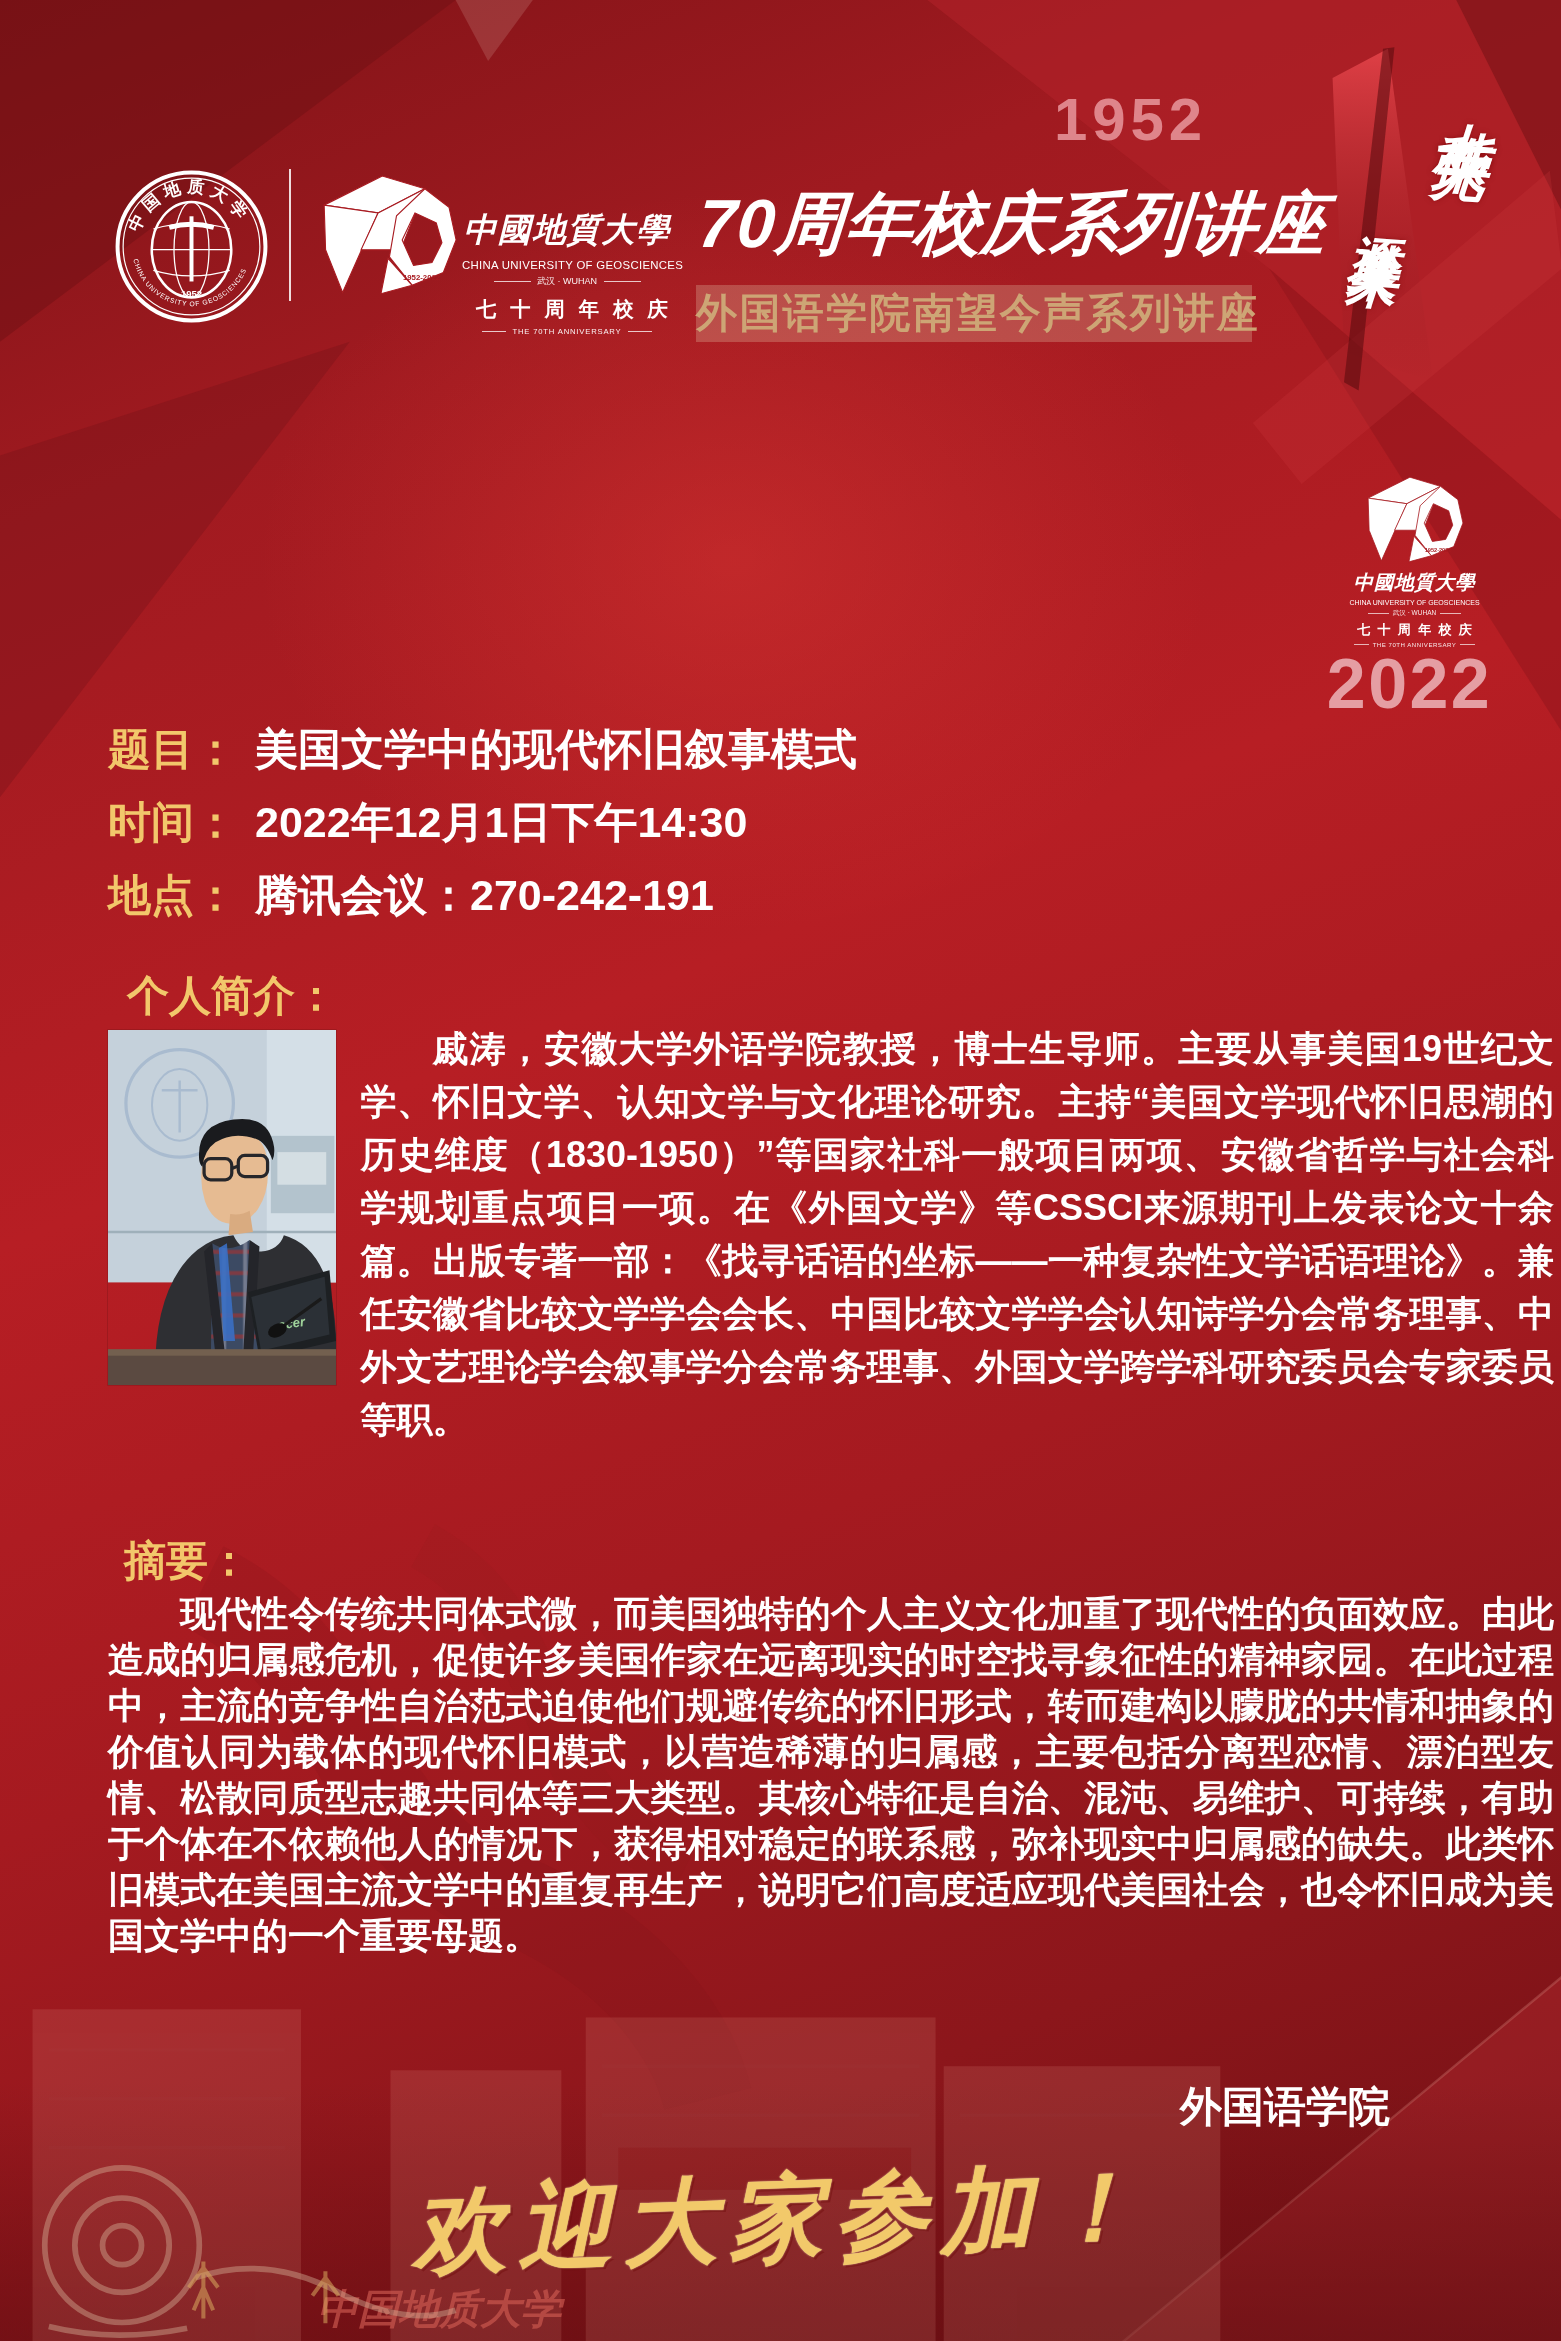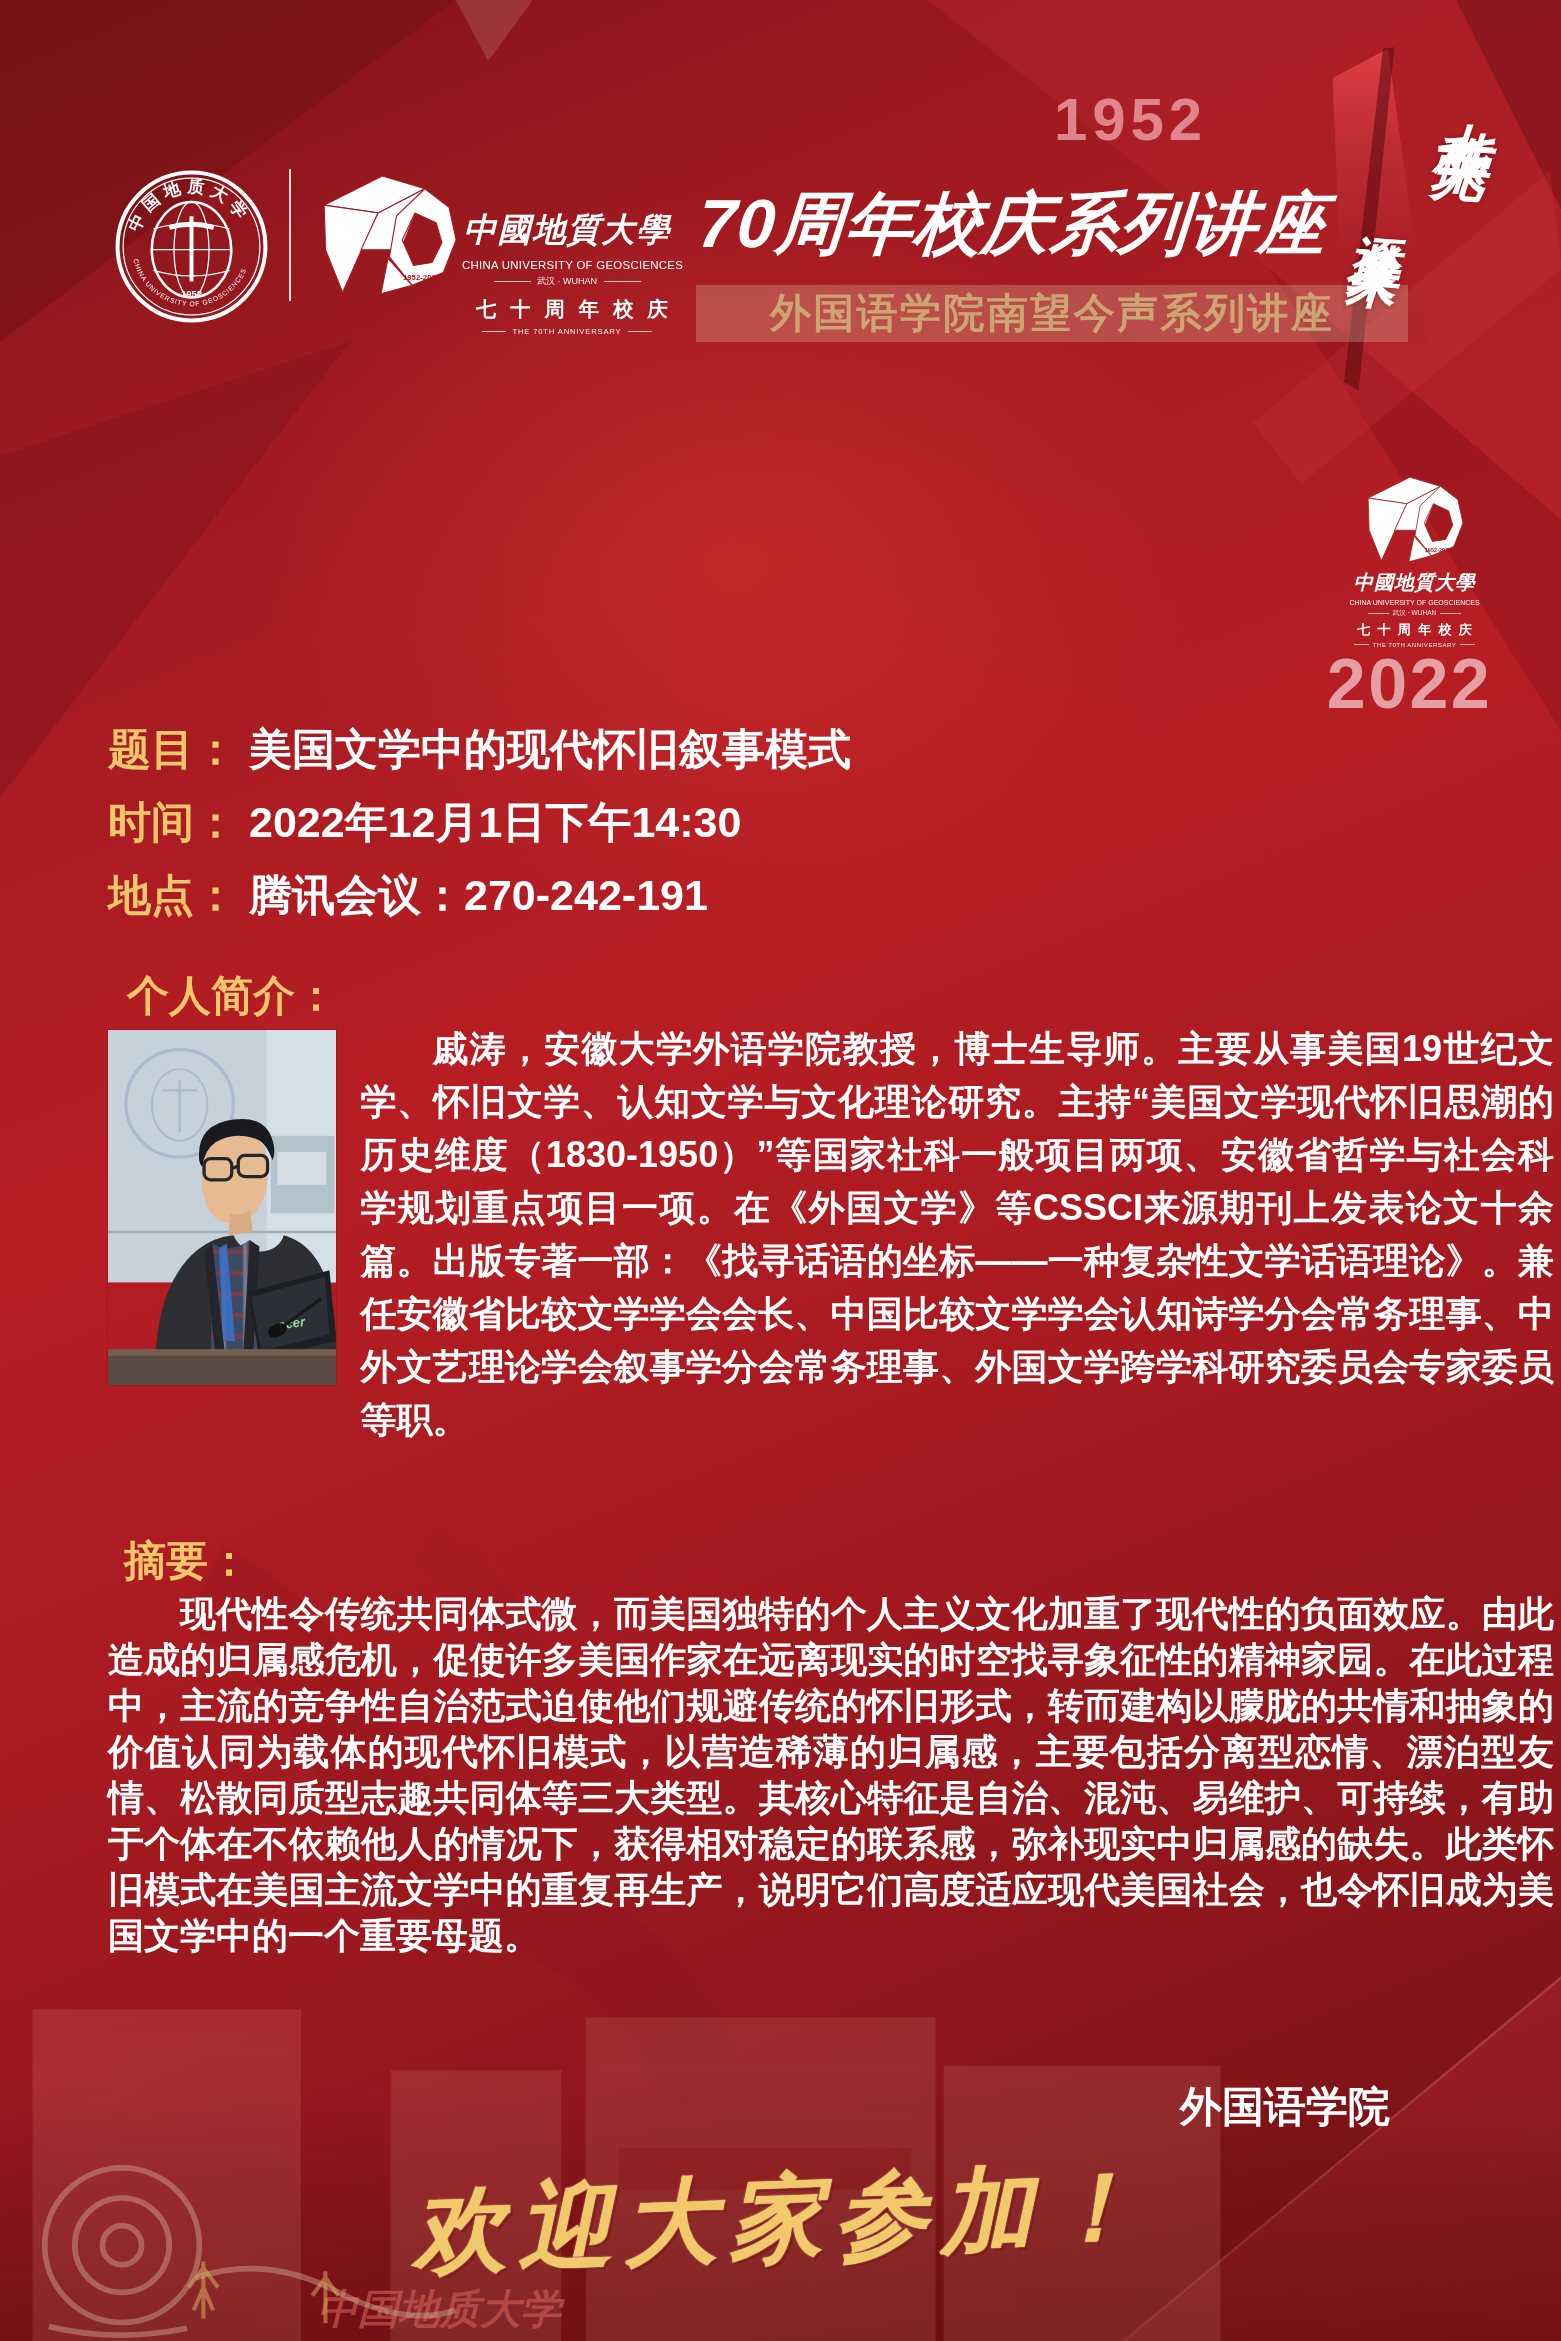--- a/index.html
+++ b/index.html
@@ -18,21 +18,21 @@
   .univ-block{left:462px;top:208px;width:210px;color:#fff;text-align:center;}
   .u-cn{font-size:33px;font-weight:900;font-style:italic;letter-spacing:1.6px;white-space:nowrap;}
   .u-en{font-size:11.4px;letter-spacing:0.3px;margin-top:5.7px;white-space:nowrap;}
   .u-line{display:flex;align-items:center;gap:6.5px;justify-content:center;margin-top:4.1px;font-size:9px;opacity:.95;}
   .u-line:before,.u-line:after{content:"";height:0.8px;background:rgba(255,255,255,.8);flex:0 0 37px;}
   .u-anniv{font-size:20.3px;font-weight:700;letter-spacing:14px;text-indent:14px;margin-top:7.3px;white-space:nowrap;}
   .u-line2{display:flex;align-items:center;gap:6.5px;justify-content:center;margin-top:4.1px;font-size:7.7px;letter-spacing:0.8px;opacity:.95;}
   .u-line2:before,.u-line2:after{content:"";height:0.8px;background:rgba(255,255,255,.8);flex:0 0 24.4px;}
   .series-title{left:687px;top:179px;width:651px;text-align:center;color:#fff;
     font-size:68px;font-weight:900;font-style:italic;letter-spacing:0.8px;transform:skewX(-4deg);white-space:nowrap;}
-  .series-band{left:696px;top:285px;width:712px;height:57px;line-height:57px;text-align:center;
+  .series-band{left:696px;top:285px;width:556px;height:57px;line-height:57px;text-align:center;
     background:rgba(236,215,184,.26);color:#cda575;font-size:41px;font-weight:700;letter-spacing:2.4px;white-space:nowrap;}
   
   .year-top{left:1054px;top:85px;font-size:60px;font-weight:800;color:#e28b91;letter-spacing:4.9px;opacity:.95;}
   .callig{writing-mode:vertical-rl;color:#fff;font-weight:700;font-style:italic;letter-spacing:8.1px;text-shadow:0 0 4.9px rgba(120,0,0,.5);}
   .callig-right{left:1428px;top:78px;font-size:55px;transform:rotate(4deg);}
   .callig-left{left:1344px;top:195px;font-size:50px;transform:rotate(4deg);}
   .small-univ{left:1338px;top:569px;width:153px;color:#fff;text-align:center;}
   .s-cn{font-size:19.5px;font-weight:900;font-style:italic;letter-spacing:0.8px;white-space:nowrap;}
   .s-en{font-size:7px;margin-top:3.3px;white-space:nowrap;}
   .s-line{display:flex;align-items:center;gap:4.1px;justify-content:center;margin-top:2.4px;font-size:6.5px;opacity:.9;}
@@ -41,21 +41,21 @@
   .s-line2{display:flex;align-items:center;gap:4.1px;justify-content:center;margin-top:2.4px;font-size:6.1px;letter-spacing:0.5px;opacity:.9;}
   .s-line2:before,.s-line2:after{content:"";height:0.8px;background:rgba(255,255,255,.75);flex:0 0 14.6px;}
   .year-bottom{left:1324px;top:644px;width:171px;text-align:center;font-size:70px;font-weight:800;color:#e9a9ae;letter-spacing:2.4px;opacity:.92;}
   
   .main-title{left:195px;top:449px;width:1090px;text-align:center;color:#f7dd97;
     font-size:168px;font-weight:900;letter-spacing:65px;text-indent:65px;white-space:nowrap;
     text-shadow:9px 6.5px 0 rgba(78,84,96,.9);}
   
   .info{left:108px;top:726px;width:1383px;display:flex;flex-direction:column;gap:27px;}
   .info-row{font-size:43px;font-weight:800;line-height:46px;white-space:nowrap;}
-  .info-label{color:#f2c76b;margin-right:0;}
+  .info-label{color:#f2c76b;margin-right:6px;}
   .info-value{color:#ffffff;margin-left:12px;}
   
   .section-label{font-size:42px;font-weight:800;color:#f2c76b;}
   .bio-label{left:108px;top:968px;margin-left:19px;}
   .bio-body{left:108px;top:1022px;width:1446px;}
   .bio-body p,.abstract-body p{margin:0;font-size:36px;line-height:53px;font-weight:700;color:#fff;
     text-align:justify;text-indent:2em;}
   .photo-fig{float:left;width:228px;height:355px;margin:8.1px 24.4px 9.8px 0;box-shadow:0 0 0 0.8px rgba(0,0,0,.15);}
   
   .abstract-label{left:108px;top:1533px;margin-left:16px;}

